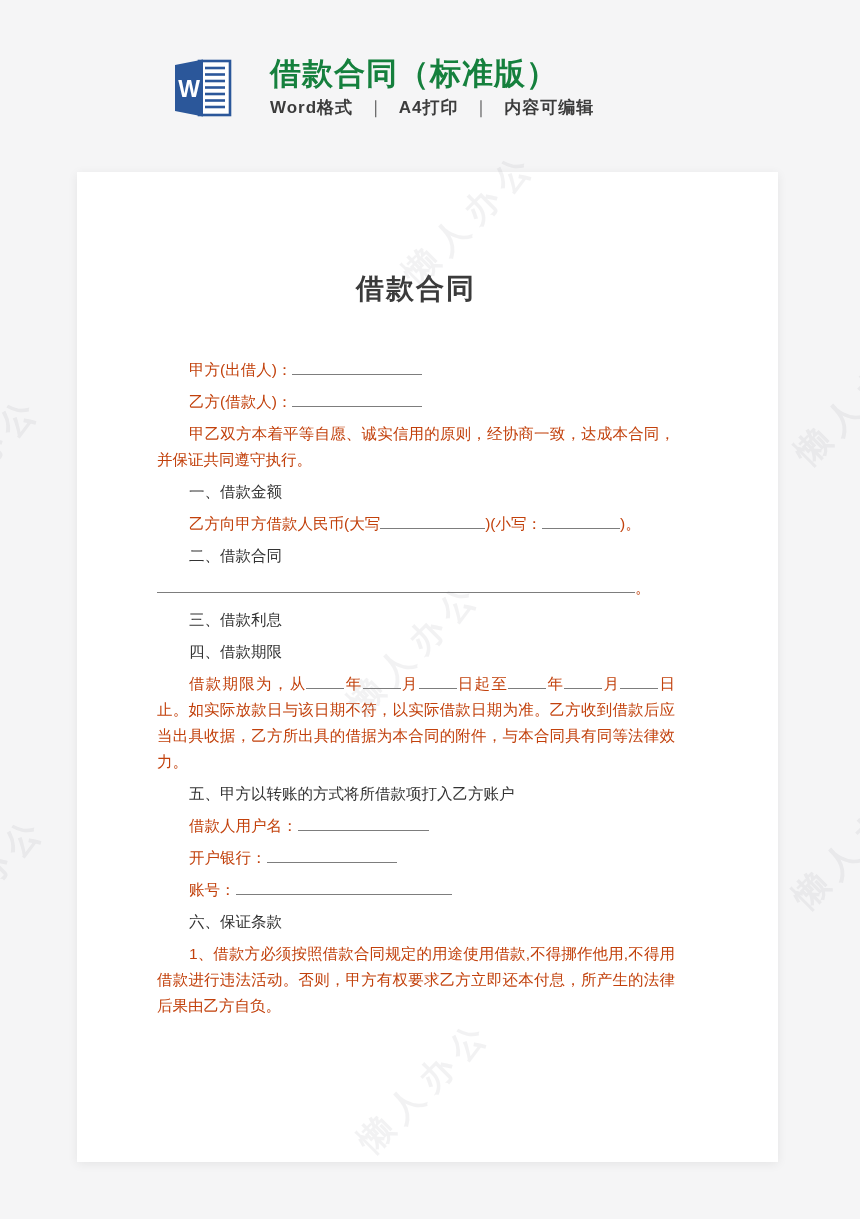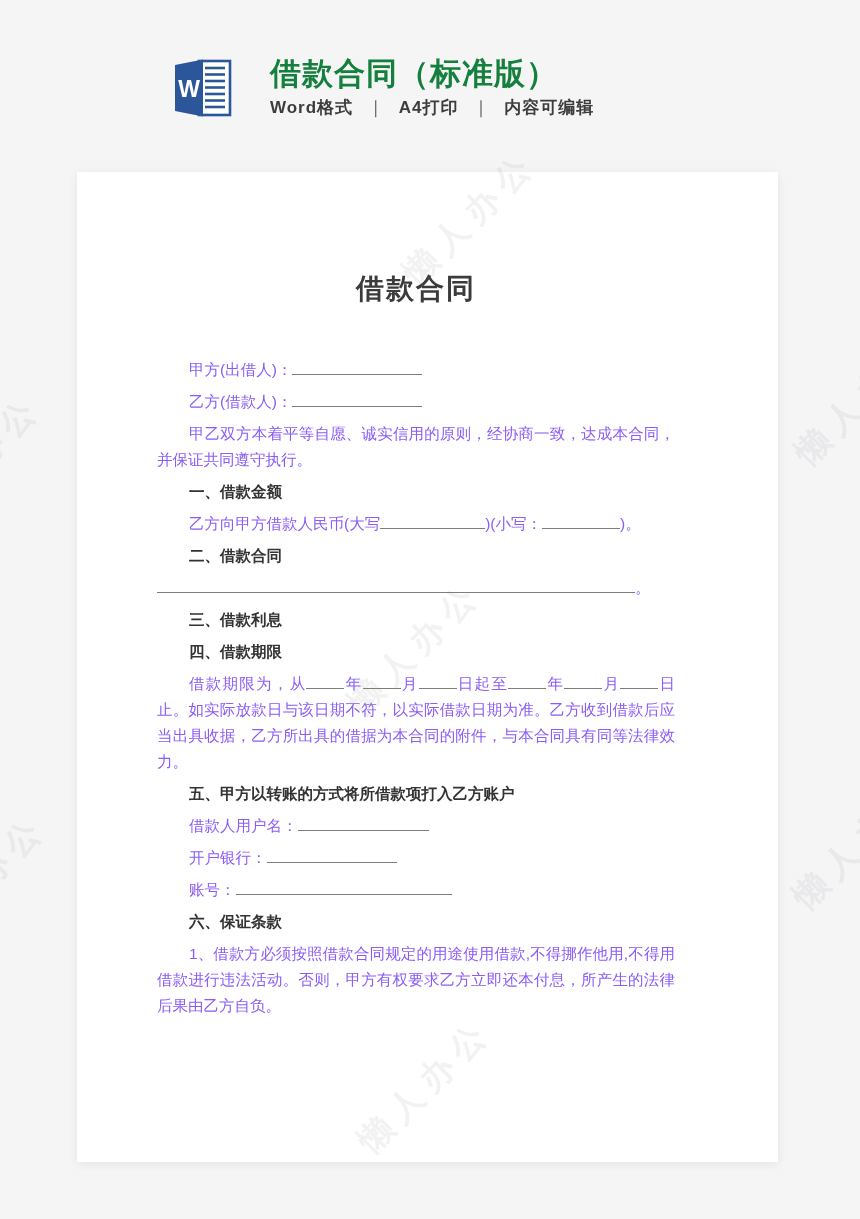--- a/index.html
+++ b/index.html
@@ -76,25 +76,25 @@
     font-size:28px;
     line-height:30px;
     font-weight:700;
     color:#3b3b3b;
     letter-spacing:2px;
   }
   .doc-body p{
     margin:0 0 6px 0;
     font-size:15.5px;
     line-height:26px;
-    color:#8b5cf6;
+    color:#c2410c;
     text-align:justify;
   }
   .doc-body p.heading{
-    font-weight:700;
+    font-weight:400;
     color:#333333;
   }
   .doc-body p.indent{text-indent:32px;}
   .blank{
     display:inline-block;
     border-bottom:1px solid #7d7d7d;
     height:15px;
     vertical-align:baseline;
   }
 </style>

